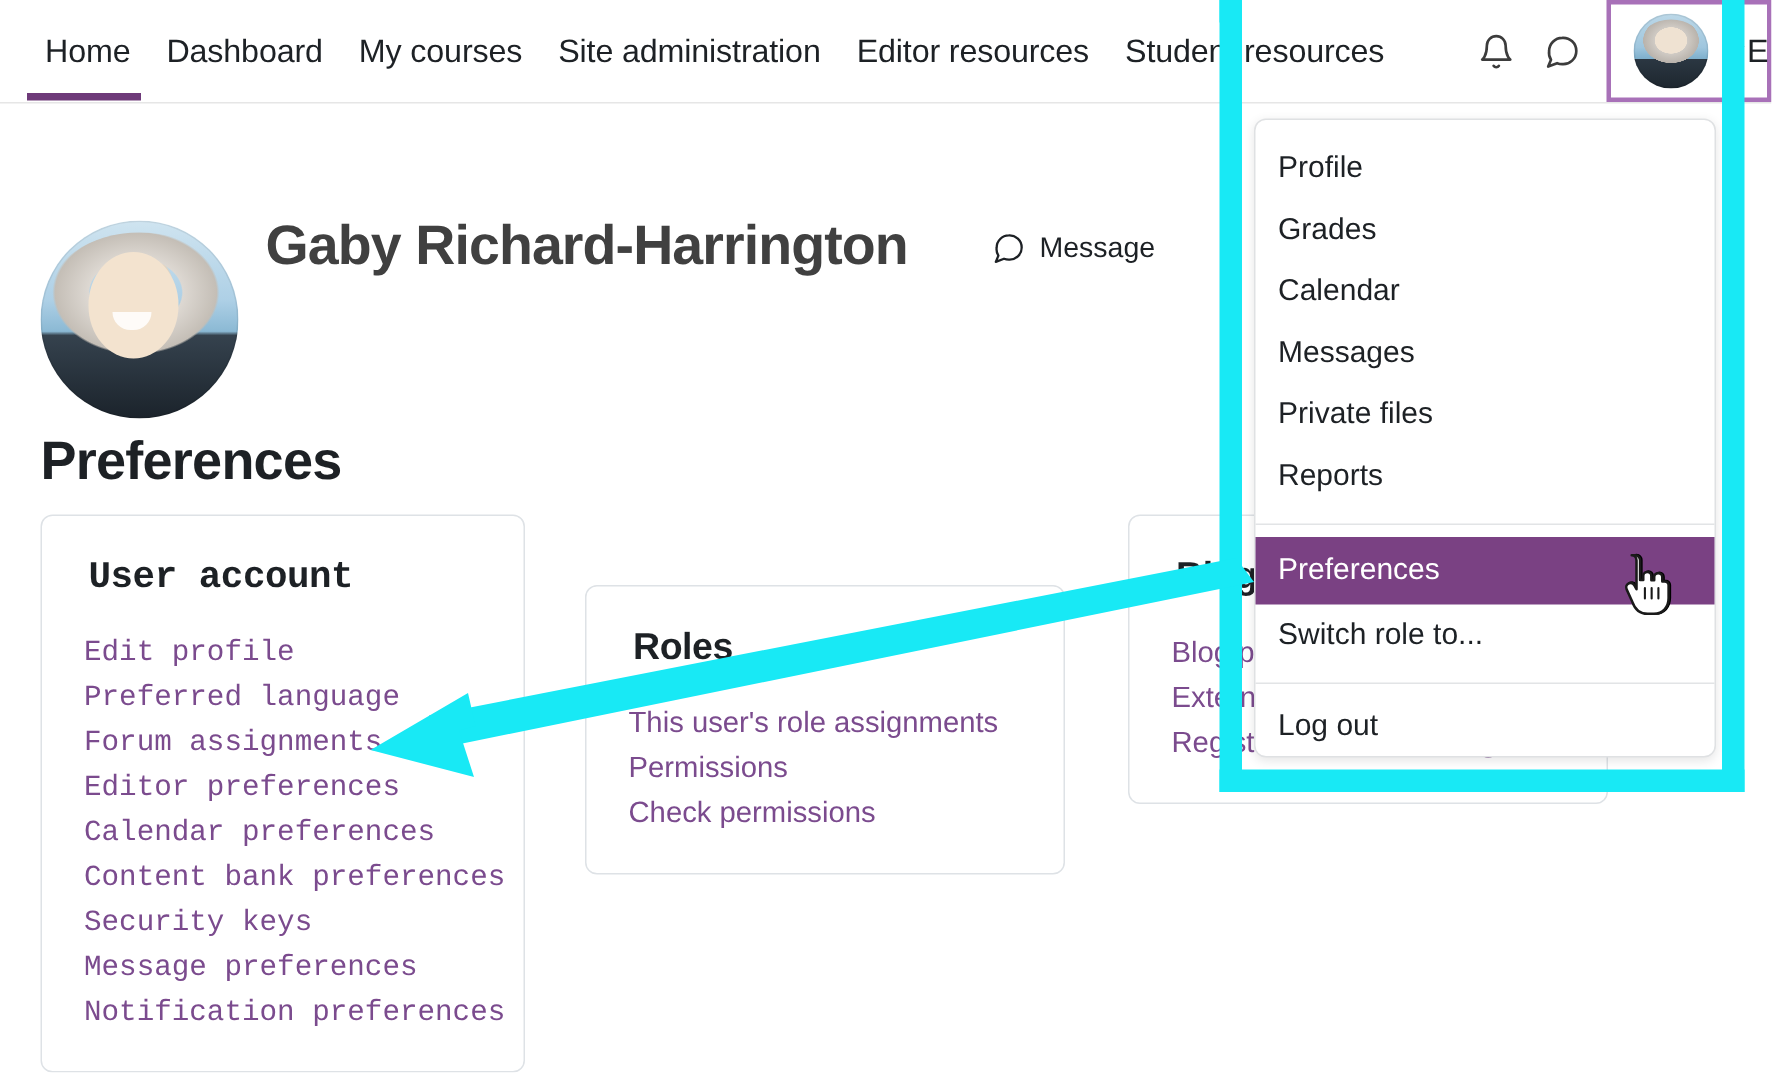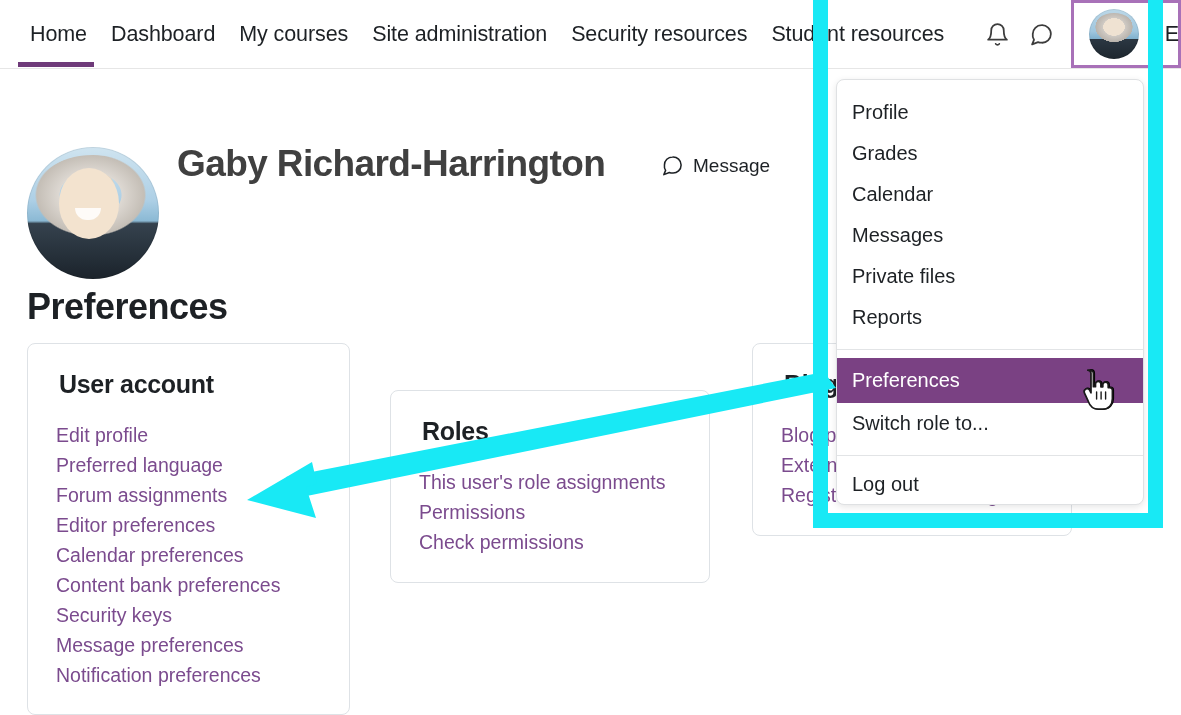--- a/index.html
+++ b/index.html
@@ -118,21 +118,21 @@
   .card-title {
     position:absolute; left:31px; top:26px;
     font-size: 25px; font-weight:700; color:#1d2125; letter-spacing:-0.3px;
   }
   .card-links { position:absolute; left:28px; top:76px; display:flex; flex-direction:column; }
   .card-link {
     font-size: 19.5px; line-height: 30px; color:#7b4b8e;
     text-decoration:none; cursor:pointer; white-space:nowrap;
   }
 
-  #card-user   { left:27px;  top:343px; width:323px; height:372px; }
+  #card-user   { left:27px;  top:343px; width:323px; height:372px;font-family:Liberation Mono, monospace; }
   #card-roles  { left:390px; top:343px; width:320px; height:193px;margin-top:47px; }
   #card-blogs  { left:752px; top:343px; width:320px; height:193px; }
 
   
   .dropdown {
     position: absolute; left: 836px; top: 79px; width: 308px; height: 426px;
     background:#fff; border:1px solid #dfe1e3; border-radius: 8px;
     box-shadow: 0 2px 7px rgba(0,0,0,.10);
     z-index: 30;
   }
@@ -163,21 +163,21 @@
 <body>
 
 <div id="root">
 
   <div class="navbar">
     <div class="nav-links">
       <a class="nav-link first">Home</a>
       <a class="nav-link">Dashboard</a>
       <a class="nav-link">My courses</a>
       <a class="nav-link">Site administration</a>
-      <a class="nav-link">Security resources</a>
+      <a class="nav-link">Editor resources</a>
       <a class="nav-link">Student resources</a>
     </div>
     <div class="nav-underline"></div>
 
     <div class="nav-right">
       <div class="icon-btn" title="notifications">
         <svg width="25" height="25" viewBox="0 0 24 24" fill="none" stroke="#3c3c3c" stroke-width="1.7" stroke-linecap="round" stroke-linejoin="round">
           <path d="M18 8a6 6 0 1 0-12 0c0 7-3 9-3 9h18s-3-2-3-9"></path>
           <path d="M13.7 21a2 2 0 0 1-3.4 0"></path>
         </svg>

